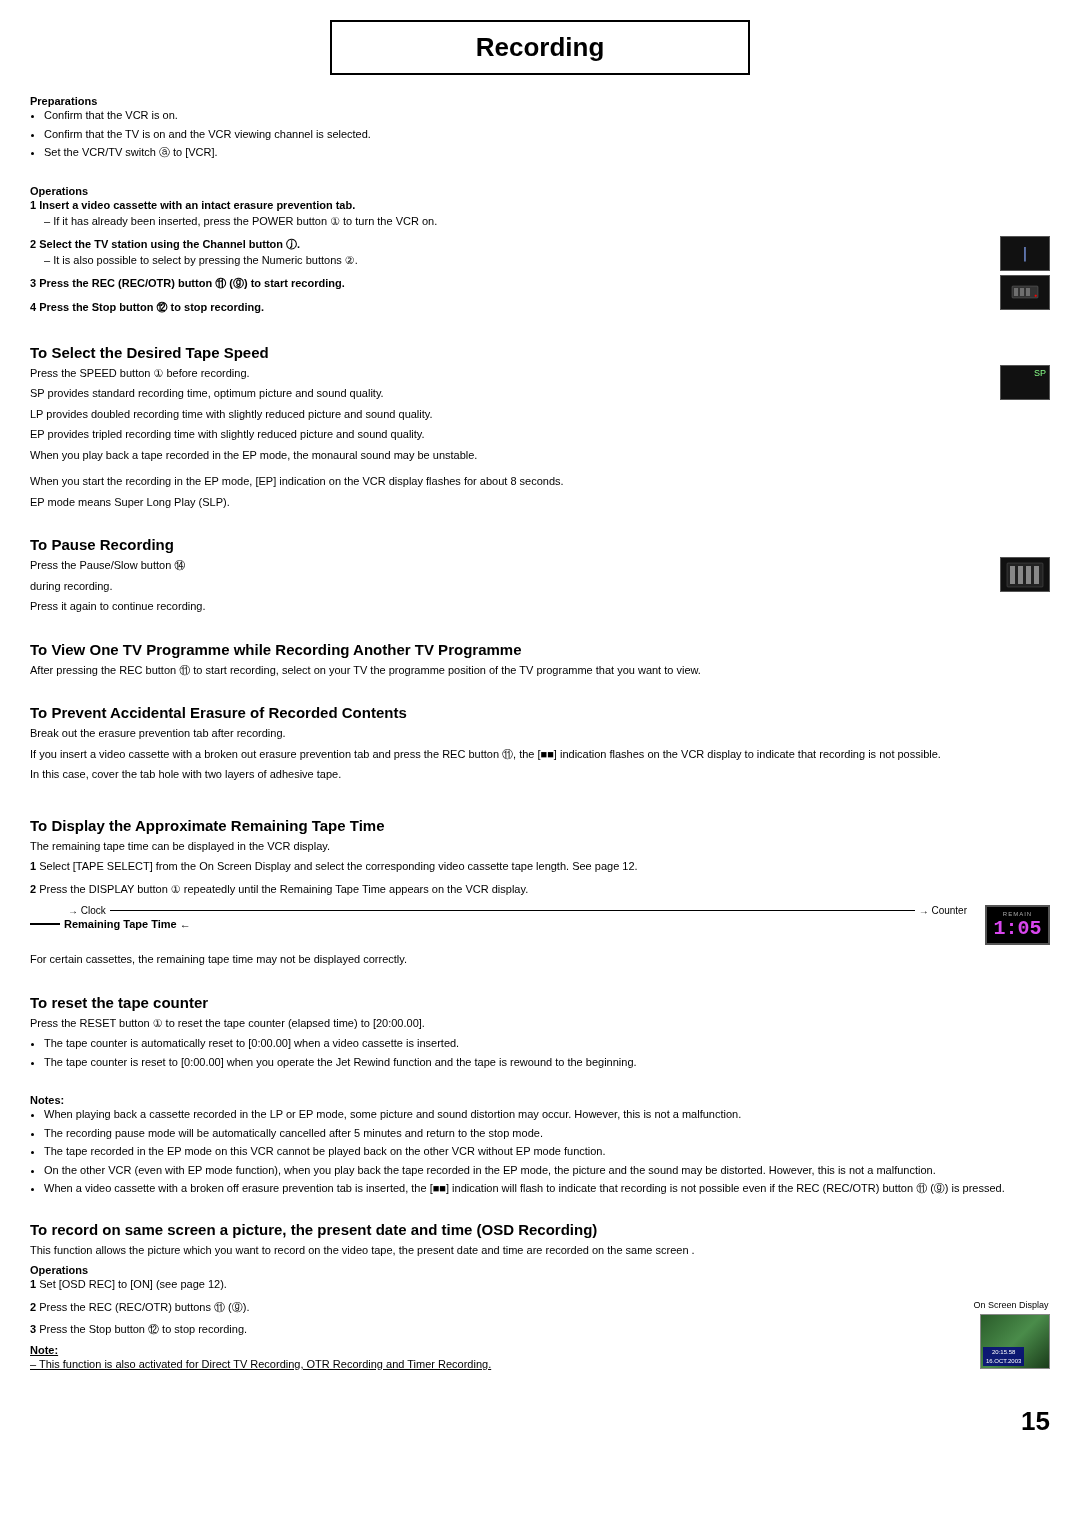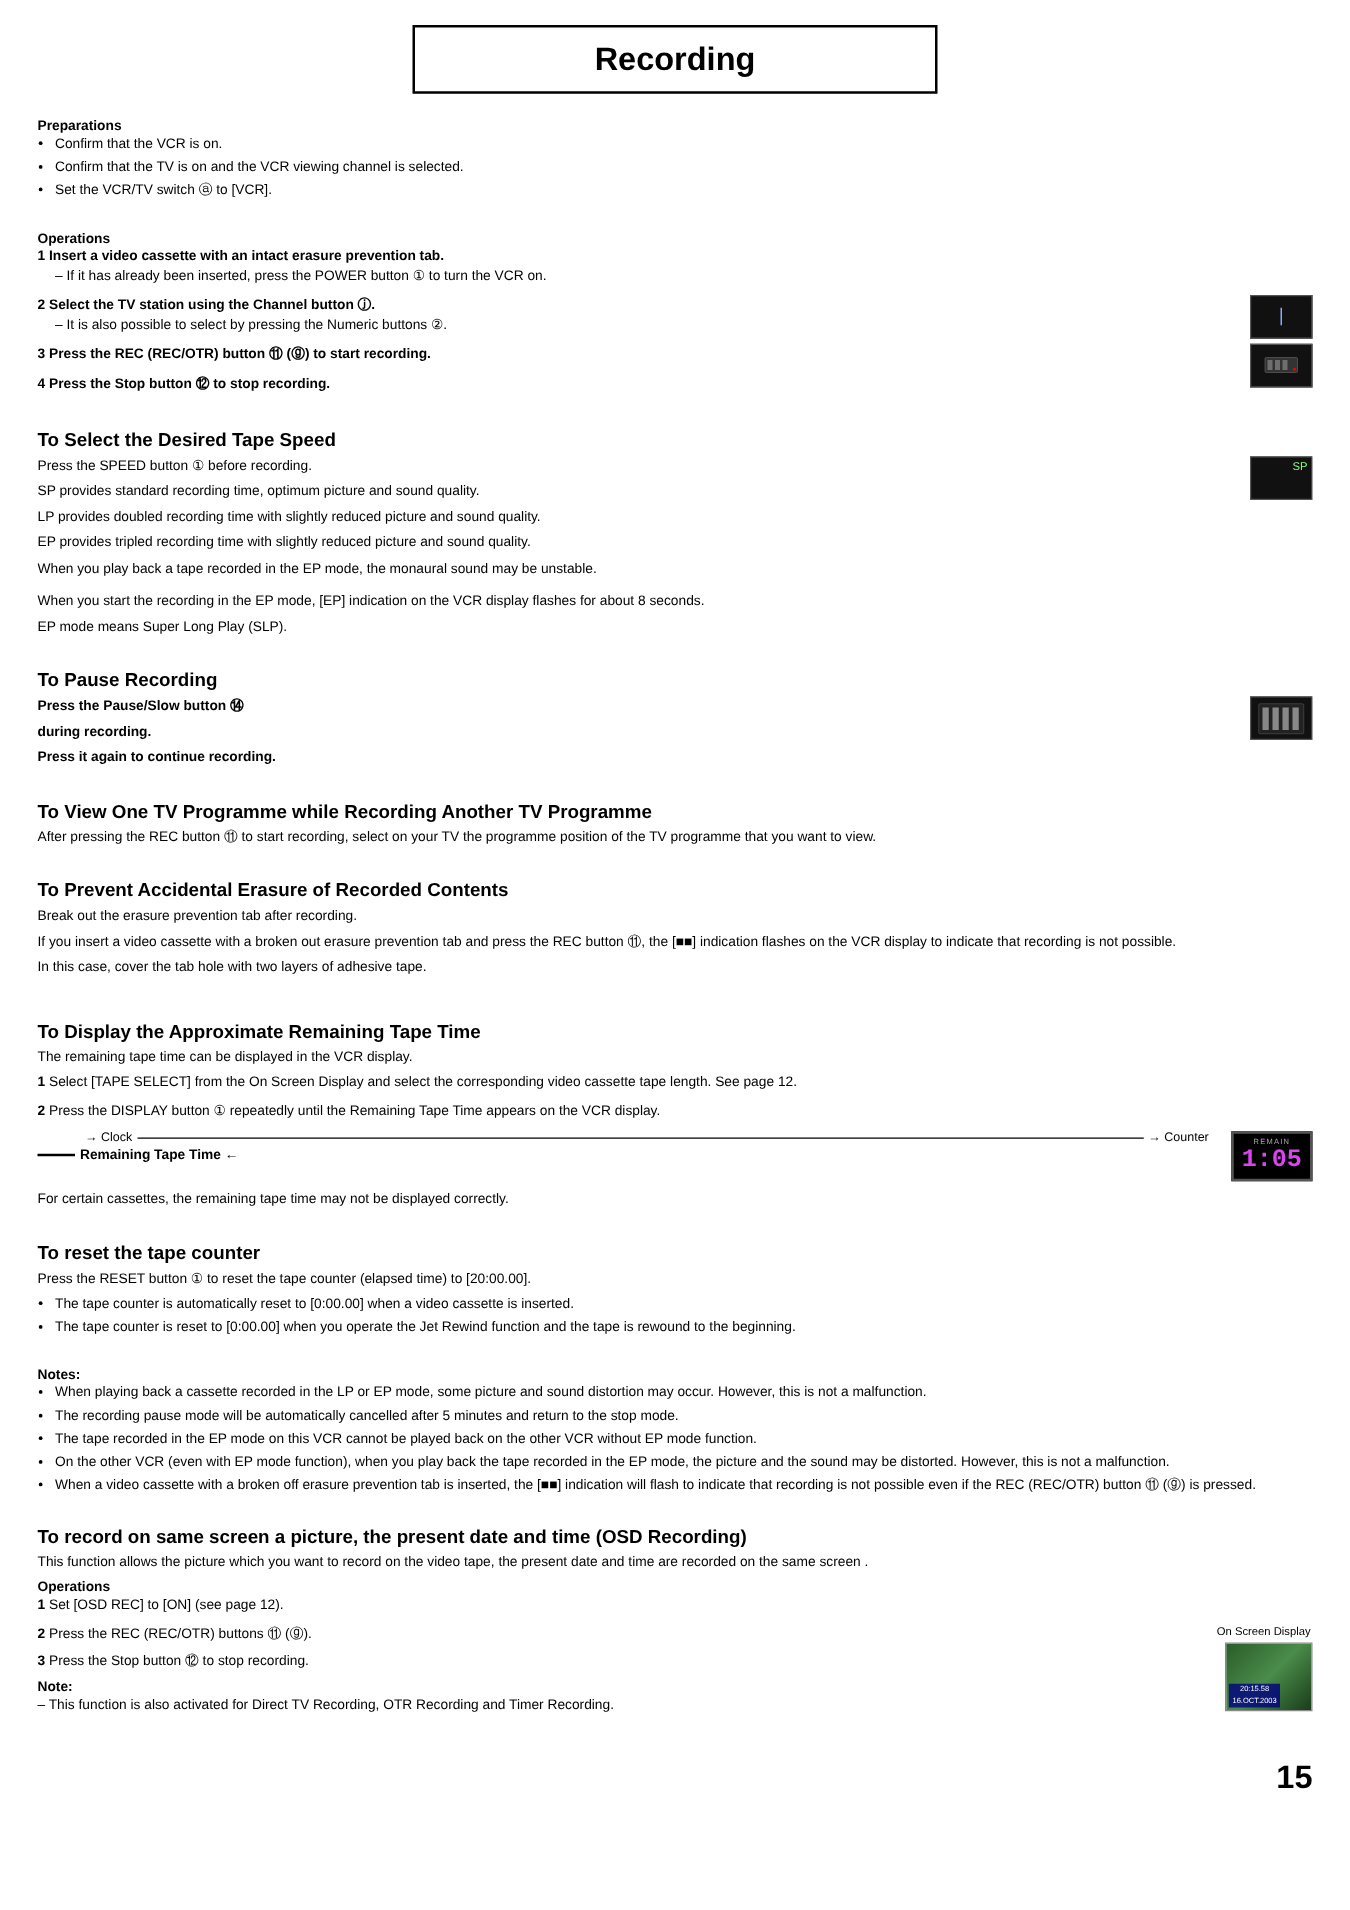--- a/index.html
+++ b/index.html
@@ -223,21 +223,21 @@
           <p><span>LP provides doubled recording time with slightly reduced picture and sound quality.</span></p>
           <p><span>EP provides tripled recording time with slightly reduced picture and sound quality.</span></p>
           <p><span>When you play back a tape recorded in the EP mode, the monaural sound may be unstable.</span></p>
         </div>
         <p style="margin-top:6px;">When you start the recording in the EP mode, [EP] indication on the VCR display flashes for about 8 seconds.</p>
         <p>EP mode means Super Long Play (SLP).</p>
       </div>
 
       <div class="section-block">
         <div class="section-heading">To Pause Recording</div>
-        <div style="overflow:hidden;font-weight:bold;">
+        <div style="overflow:hidden;">
           <div class="vcr-display-pause">
             <svg width="40" height="28">
               <rect x="2" y="2" width="36" height="24" rx="1" fill="#222" stroke="#555" stroke-width="0.5"></rect>
               <rect x="5" y="5" width="5" height="18" fill="#888"></rect>
               <rect x="13" y="5" width="5" height="18" fill="#888"></rect>
               <rect x="21" y="5" width="5" height="18" fill="#888"></rect>
               <rect x="29" y="5" width="5" height="18" fill="#888"></rect>
             </svg>
           </div>
           <p>
@@ -333,21 +333,21 @@
                   <div>16.OCT.2003</div>
                 </div>
               </div>
             </div>
             <span class="bold-step">2 </span><span>Press the REC (REC/OTR) buttons ⑪ (ⓖ).</span>
           </li>
           <li style="margin-top:6px;">
             <span class="bold-step">3 </span><span>Press the Stop button ⑫ to stop recording.</span>
           </li>
         </ol>
-        <div style="margin-top:0;">
+        <div style="margin-top:0;text-decoration:underline;">
           <div class="bold-label">Note:</div>
           <p>– This function is also activated for Direct TV Recording, OTR Recording and Timer Recording.</p>
         </div>
       </div>
 
     </div>
   </div>
 
   <div style="text-align:right; margin-top:20px; font-size:26px; font-weight:bold;">15</div>
 

